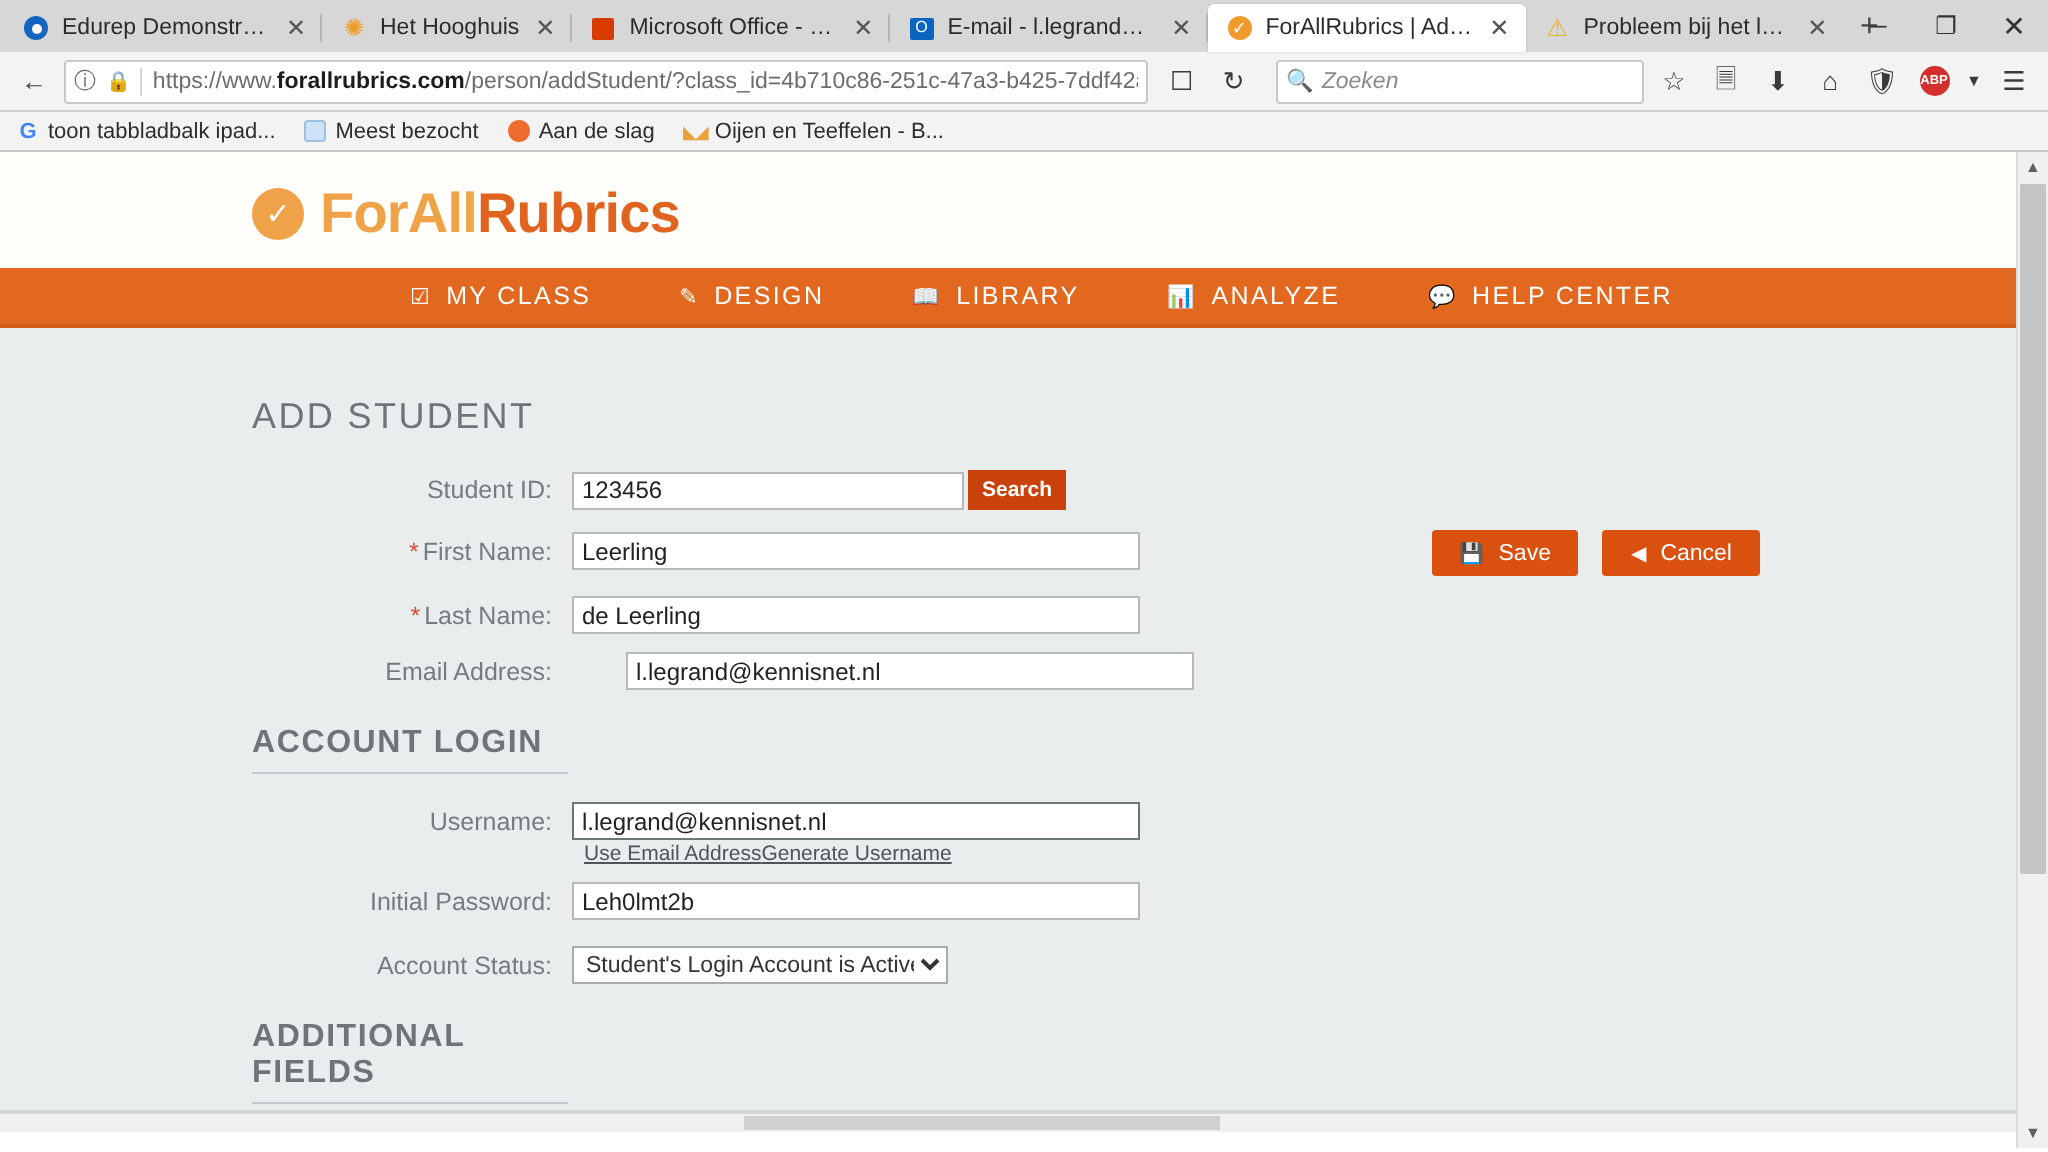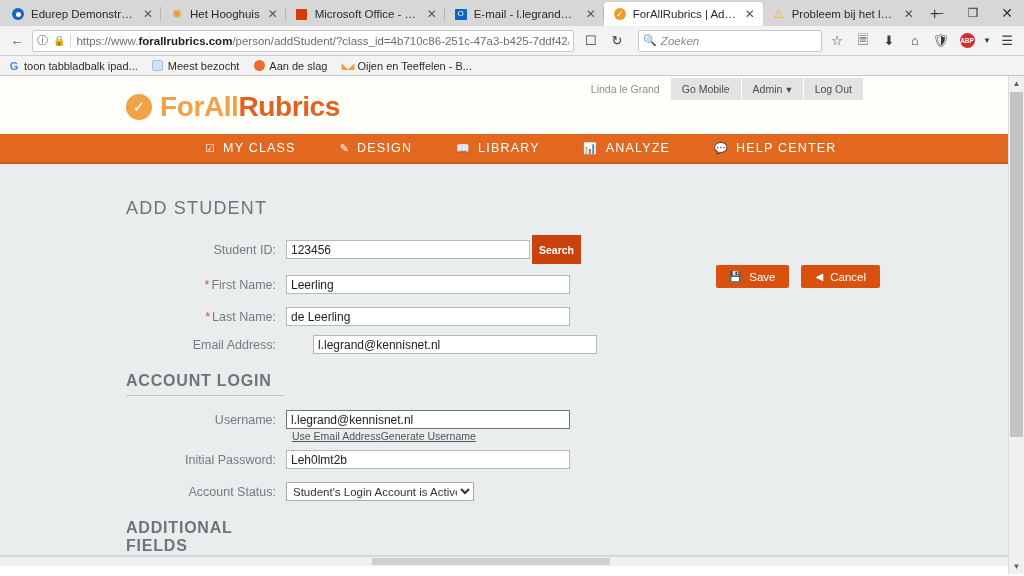--- a/index.html
+++ b/index.html
@@ -293,25 +293,25 @@
     height: 19px;
     background: #fff;
     border: 1px solid #b5b9ba;
     font-size: 12px;
     color: #222;
     padding: 0 4px;
     display: flex;
     align-items: center;
     font-family: "Liberation Sans", sans-serif;
   }
-  .inp.w-id { width: 244px; text-align: center; }
+  .inp.w-id { width: 196px; text-align: center; }
   .inp.w-std { width: 284px; }
   .inp.focus { border-color: #6f7577; }
   .btn-search {
-    height: 29px;
+    height: 20px;
     background: #c9420b;
     color: #fff;
     font-size: 10.5px;
     padding: 0 7px;
     display: flex; align-items: center;
     margin-left: 2px;
     font-weight: bold;
   }
 
   .section-head {
@@ -493,29 +493,20 @@
     </div>
   </div>
 
   <div class="viewport">
     <div class="page">
 
       <div class="site-header">
         <div class="logo">
           <span class="logo-mark">✓</span>
           <span class="logo-text"><span class="a">ForAll</span><span class="b">Rubrics</span></span>
-        </div>
-        <div class="header-right">
-          <div class="hr-user">Linda le Grand</div>
-          <div class="hr-btn">Go Mobile</div>
-          <div class="hr-btn">
-            <span>Admin</span>
-            <span>▾</span>
-          </div>
-          <div class="hr-btn">Log Out</div>
         </div>
       </div>
 
       <div class="mainnav">
         <div class="mainnav-item">
           <span class="mn-ico">☑</span>
           <span>MY CLASS</span>
         </div>
         <div class="mainnav-item">
           <span class="mn-ico">✎</span>

